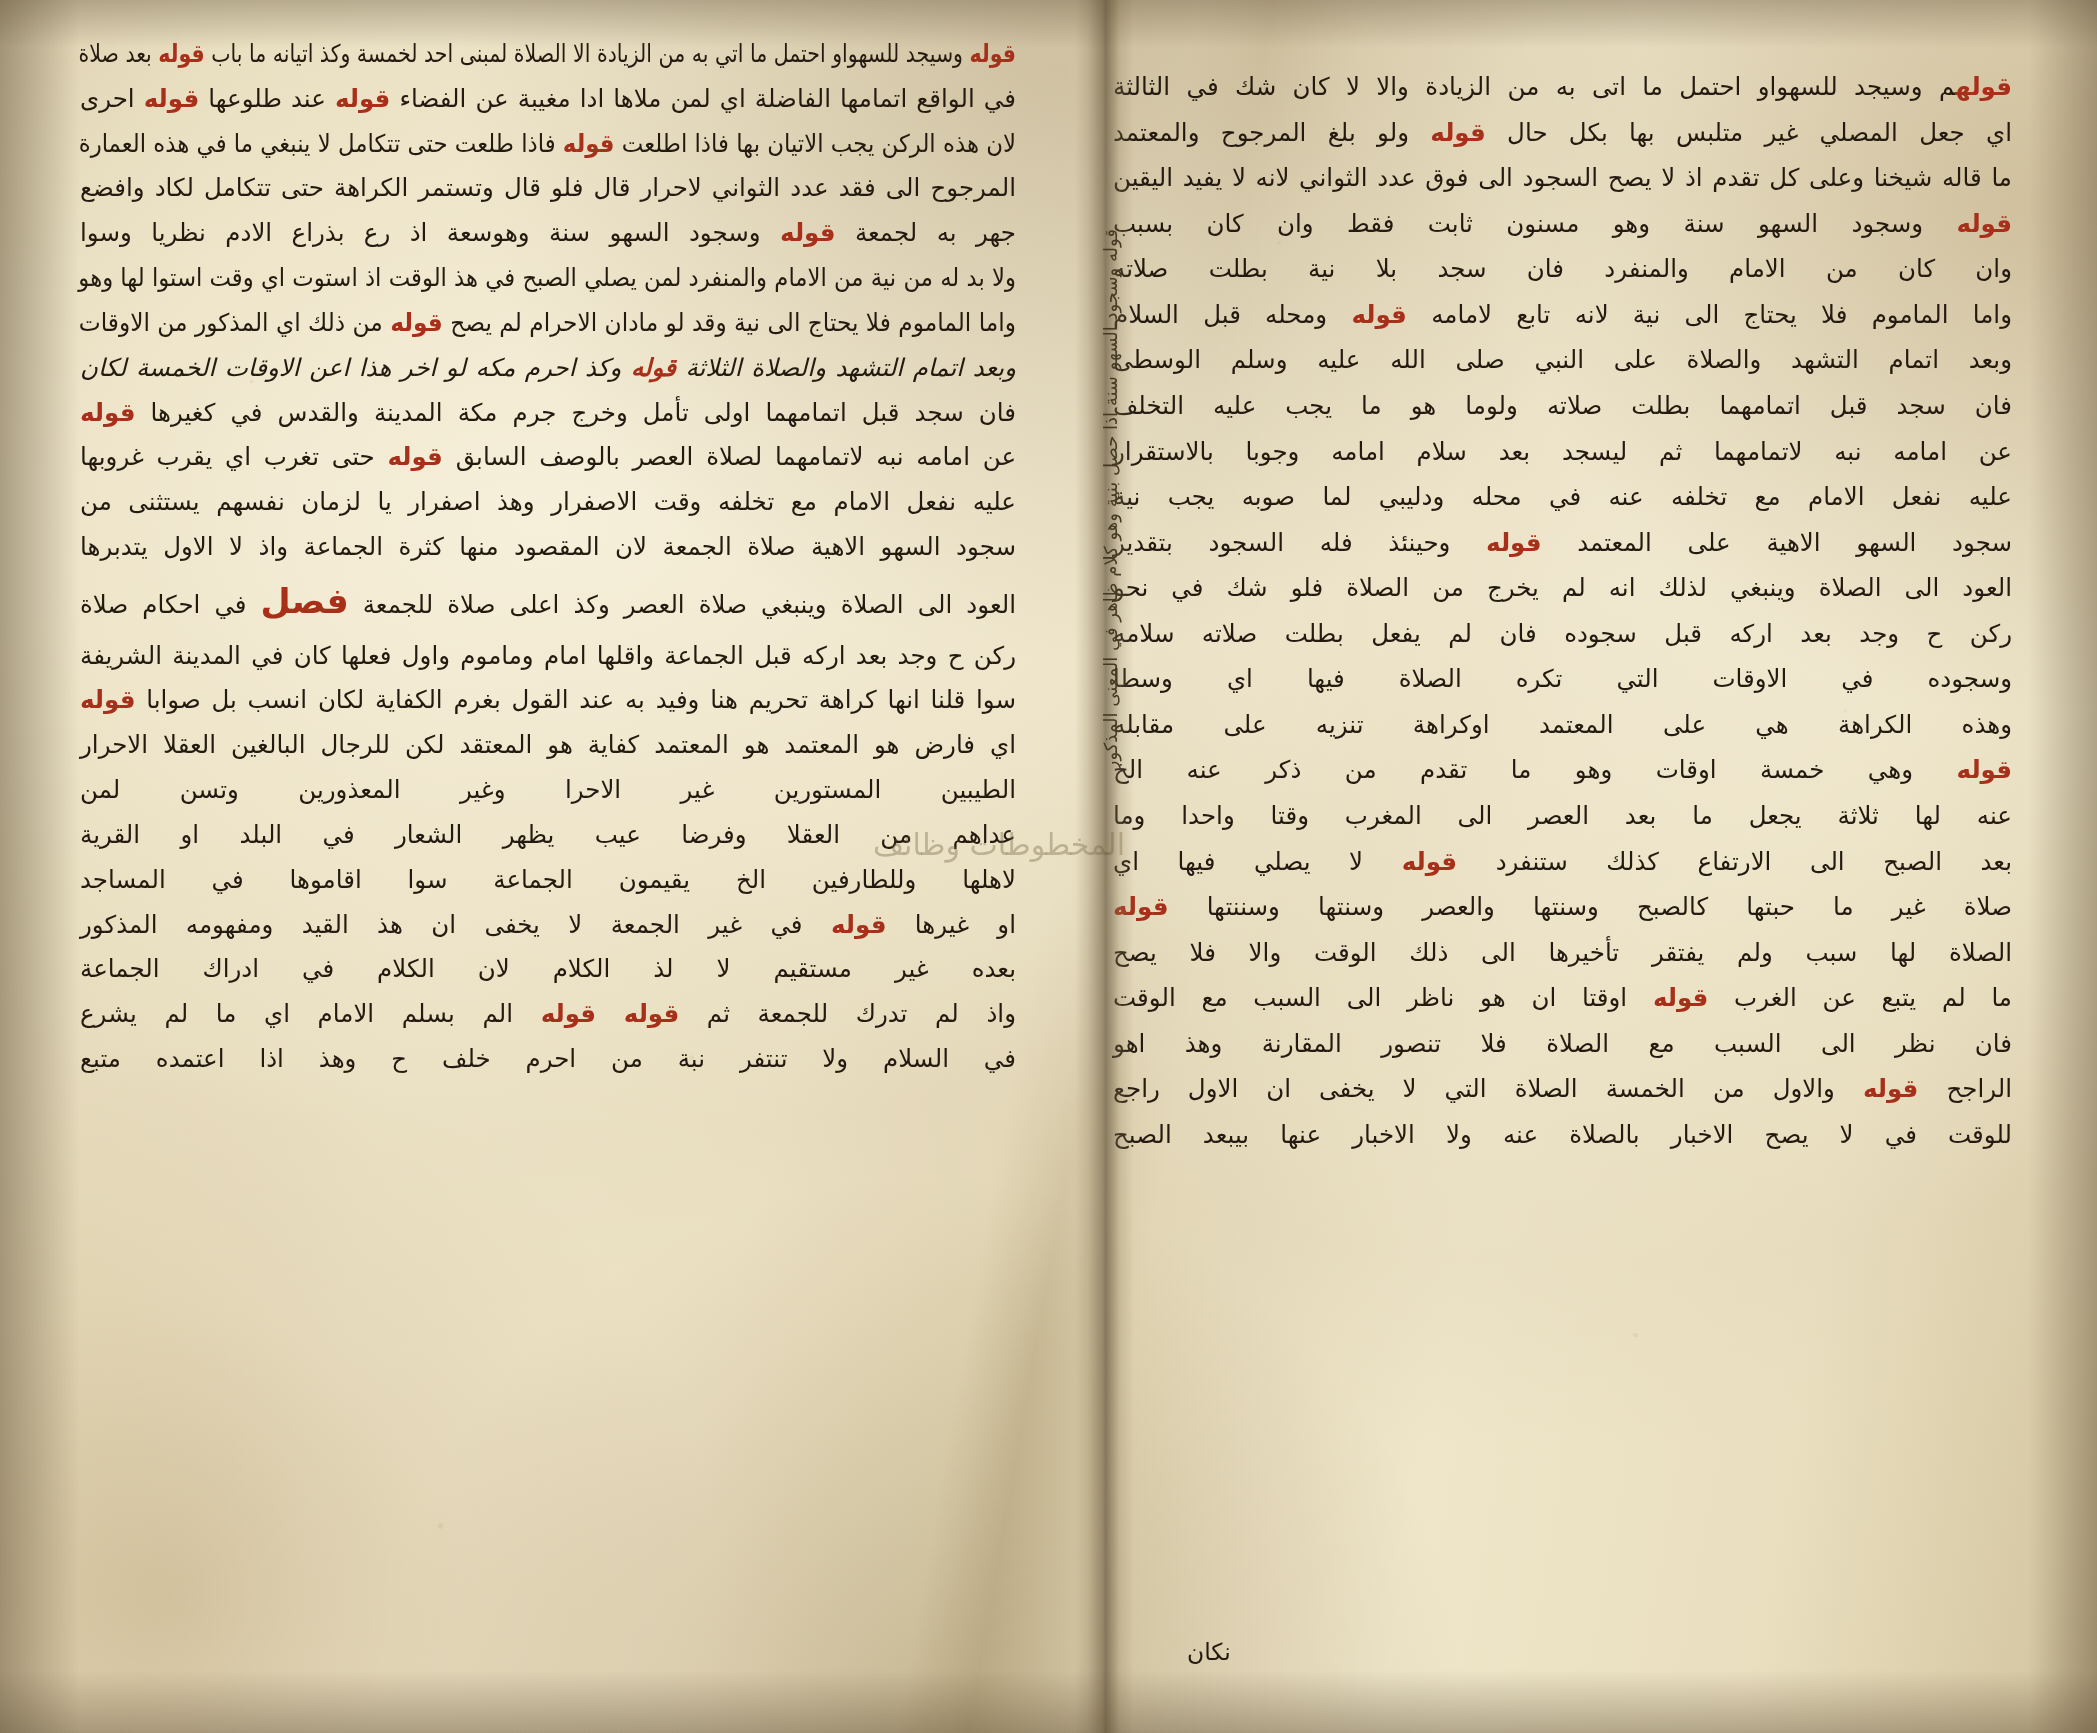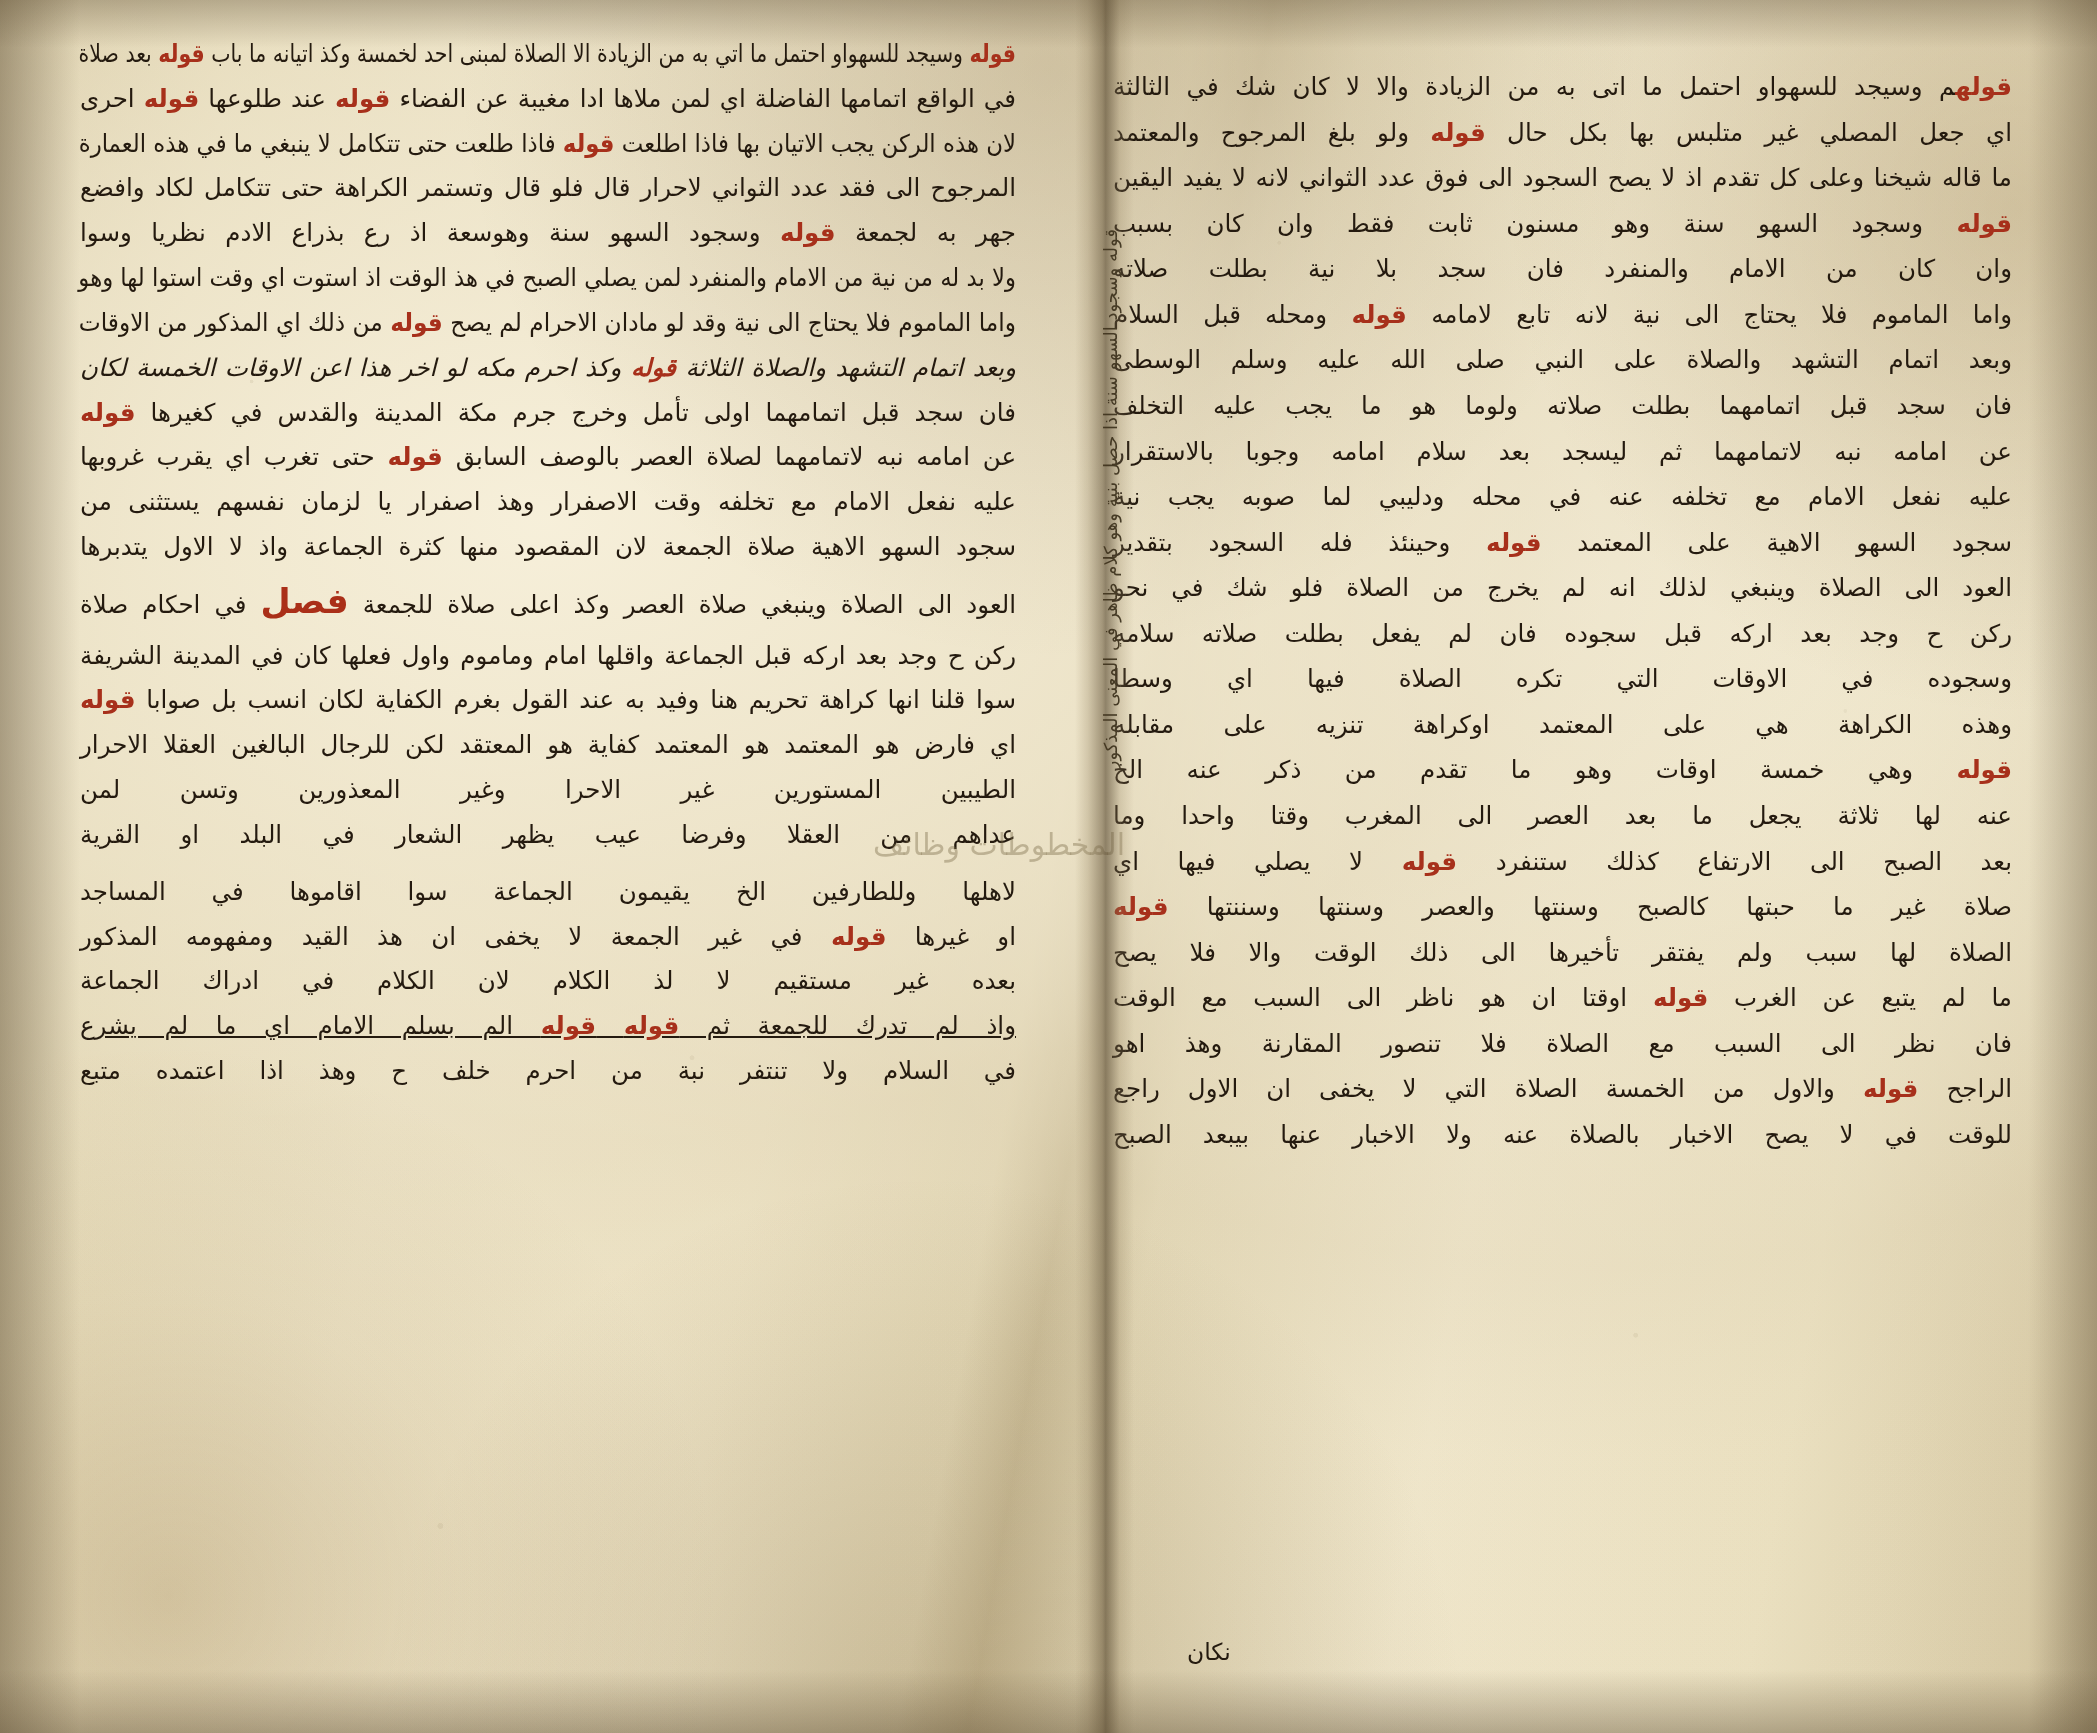--- a/index.html
+++ b/index.html
@@ -217,24 +217,24 @@
     <span class="ln" style="transform: scaleX(1); display: block;">فان سجد قبل اتمامهما اولى تأمل وخرج جرم مكة المدينة والقدس في كغيرها <span class="rub">قوله</span></span>
     <span class="ln" style="transform: scaleX(1); display: block;">عن امامه نبه لاتمامهما لصلاة العصر بالوصف السابق <span class="rub">قوله</span> حتى تغرب اي يقرب غروبها</span>
     <span class="ln" style="transform: scaleX(1); display: block;">عليه نفعل الامام مع تخلفه وقت الاصفرار وهذ اصفرار يا لزمان نفسهم يستثنى من</span>
     <span class="ln" style="transform: scaleX(1); display: block;">سجود السهو الاهية صلاة الجمعة لان المقصود منها كثرة الجماعة واذ لا الاول يتدبرها</span>
     <span class="ln" style="transform: scaleX(1); display: block;">العود الى الصلاة وينبغي صلاة العصر وكذ اعلى صلاة للجمعة <span class="rub-big">فصل</span> في احكام صلاة</span>
     <span class="ln" style="transform: scaleX(1); display: block;">ركن ح وجد بعد اركه قبل الجماعة واقلها امام وماموم واول فعلها كان في المدينة الشريفة</span>
     <span class="ln" style="transform: scaleX(1); display: block;">سوا قلنا انها كراهة تحريم هنا وفيد به عند القول بغرم الكفاية لكان انسب بل صوابا <span class="rub">قوله</span></span>
     <span class="ln" style="transform: scaleX(1); display: block;">اي فارض هو المعتمد هو المعتمد كفاية هو المعتقد لكن للرجال البالغين العقلا الاحرار</span>
     <span class="ln" style="transform: scaleX(1); display: block;">الطيبين المستورين غير الاحرا وغير المعذورين وتسن لمن</span>
     <span class="ln" style="transform: scaleX(1); display: block;">عداهم من العقلا وفرضا عيب يظهر الشعار في البلد او القرية</span>
-    <span class="ln" style="transform: scaleX(1); display: block; margin-top: 12px;">لاهلها وللطارفين الخ يقيمون الجماعة سوا اقاموها في المساجد</span>
+    <span class="ln" style="transform: scaleX(1); display: block;">لاهلها وللطارفين الخ يقيمون الجماعة سوا اقاموها في المساجد</span>
     <span class="ln" style="transform: scaleX(1); display: block;">او غيرها <span class="rub">قوله</span> في غير الجمعة لا يخفى ان هذ القيد ومفهومه المذكور</span>
     <span class="ln" style="transform: scaleX(1); display: block;">بعده غير مستقيم لا لذ الكلام لان الكلام في ادراك الجماعة</span>
-    <span class="ln" style="transform: scaleX(1); display: block; text-decoration: underline;">واذ لم تدرك للجمعة ثم <span class="rub">قوله</span> <span class="rub">قوله</span> الم بسلم الامام اي ما لم يشرع</span>
+    <span class="ln" style="transform: scaleX(1); display: block;">واذ لم تدرك للجمعة ثم <span class="rub">قوله</span> <span class="rub">قوله</span> الم بسلم الامام اي ما لم يشرع</span>
     <span class="ln" style="transform: scaleX(1); display: block;">في السلام ولا تنتفر نبة من احرم خلف ح وهذ اذا اعتمده متبع</span>
   </div>
 
   <div class="margin-note margin-note-1">قوله وسجود السهو سنة اذا حصل بنية وهو كلام ظاهر في المعنى المذكور</div>
 
   <div class="watermark">المخطوطات وظائف</div>
 
   <div class="gutter"></div>
   <div class="edge-shadow-left"></div>
   <div class="edge-shadow-right"></div>

